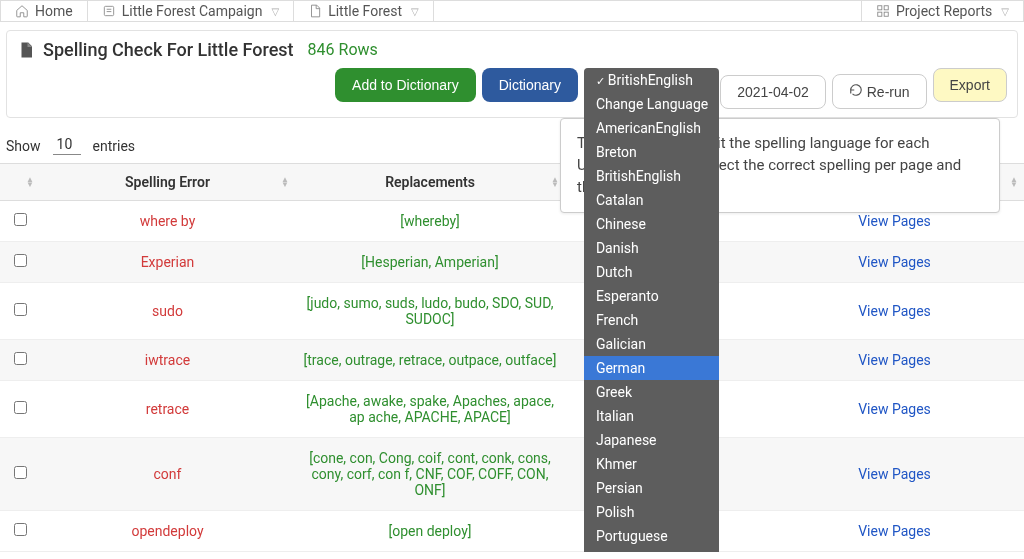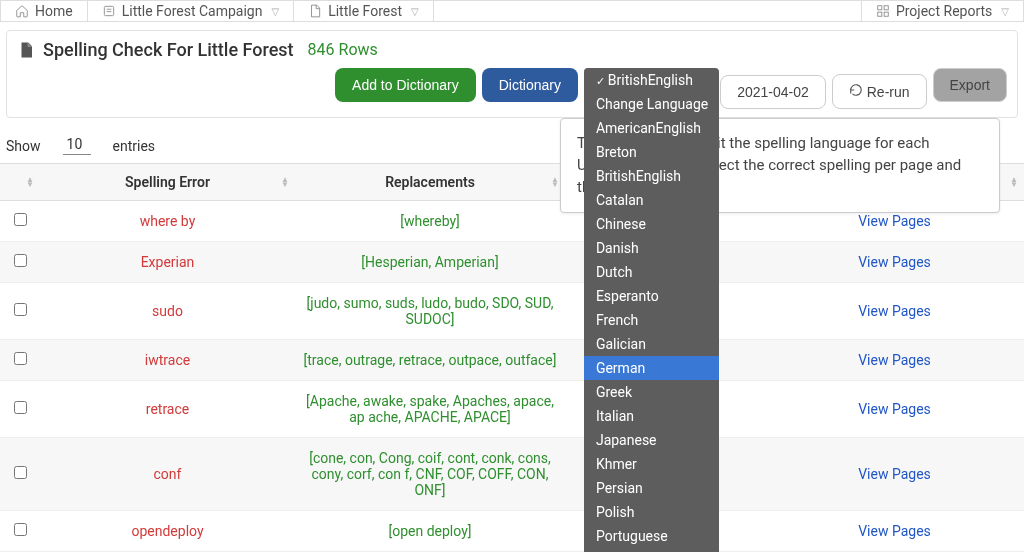--- a/index.html
+++ b/index.html
@@ -13,25 +13,25 @@
   .headerbar { display:flex; align-items:flex-start; margin:8px 6px 0 6px; padding:8px 10px; border:1px solid #e2e2e2; border-radius:4px;flex-direction:column; }
   .title-area { display:flex; align-items:center; gap:8px; }
   .title-area .doc-ico { width:18px; height:18px; fill:#555; }
   .page-title { font-size:18px; font-weight:500; color:#333; }
   .rowcount { color:#2f8f2f; font-size:16px; margin-left:6px; }
   .btnrow { margin-left:auto; display:flex; gap:6px; align-items:center; }
   .btn { padding:8px 16px; border-radius:8px; font-size:14px; cursor:pointer; border:1px solid transparent; }
   .btn-green { background:#2f8f2f; color:#fff; }
   .btn-blue  { background:#2e5a9e; color:#fff; }
   .btn-white { background:#fff; color:#444; border:1px solid #ccc;margin-top:14px; }
-  .btn-export { background:#a3a3a3; color:#444; border:1px solid #ccc; }
+  .btn-export { background:#fef9c3; color:#444; border:1px solid #ccc; }
   .lang-btn { background:#fff; color:#444; border:1px solid #ccc; padding:8px 14px; border-radius:4px; display:flex; align-items:center; gap:6px; position:relative;}
   .lang-wrap { position:relative; }
   .reload-ico { width:14px;height:14px; stroke:#555; fill:none; stroke-width:2; }
-  .show-entries { margin:18px 0 8px 6px; display:flex; align-items:center; gap:22px; color:#333; }
+  .show-entries { margin:18px 0 8px 6px; display:flex; align-items:center; gap:12px; color:#333; }
   .show-entries .num { border-bottom:1px solid #888; padding:0 4px 2px 4px; min-width:28px; display:inline-block; }
   table.data { width:100%; border-collapse:collapse; }
   table.data thead th { background:#f7f7f7; padding:10px 8px; font-weight:600; color:#333; border-top:1px solid #ddd; border-bottom:1px solid #ddd; position:relative; font-size:14px;}
   table.data thead th .sorter { position:absolute; right:6px; top:50%; transform:translateY(-50%); display:flex; flex-direction:column; line-height:5px; font-size:8px; color:#bbb;}
   table.data tbody td { padding:12px 8px; text-align:center; border-bottom:1px solid #eee; vertical-align:middle; }
   table.data tbody tr.alt td { background:#f7f7f7; }
   .err { color:#d23a3a; }
   .rep { color:#2f8f2f; }
   .view { color:#2056c5; cursor:pointer; }
   .chk-cell { width:40px; }

